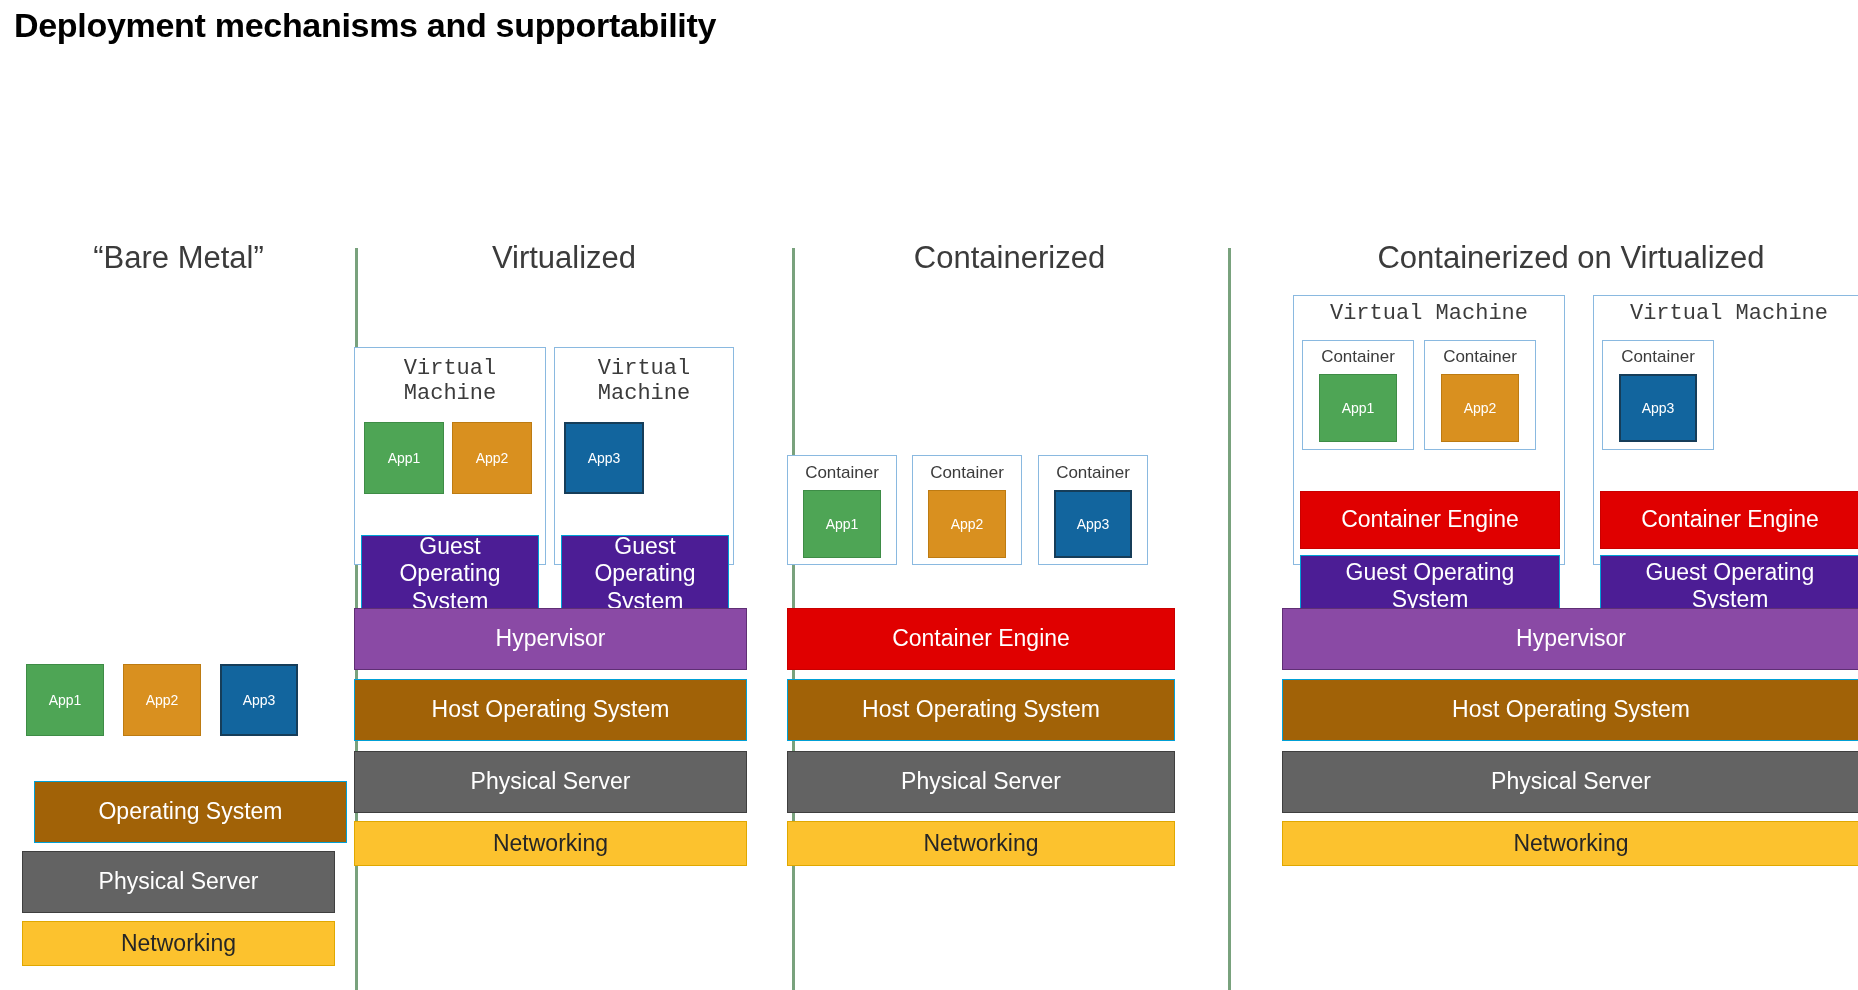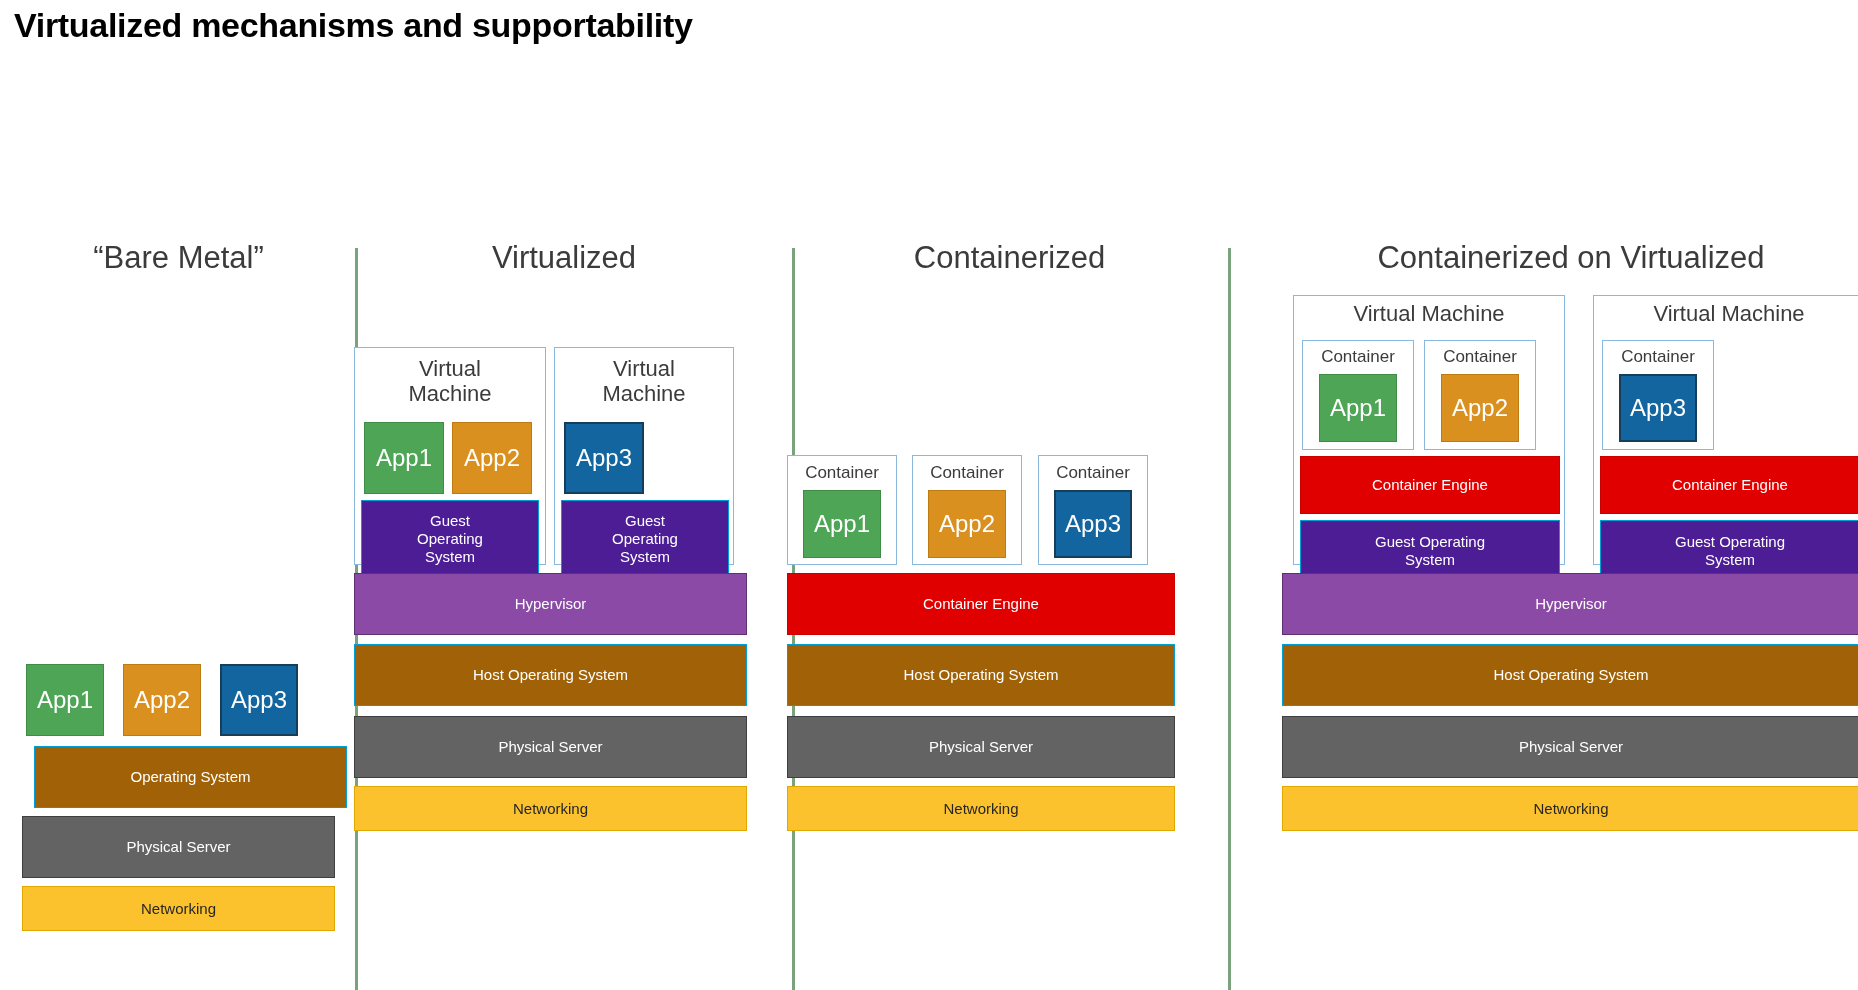--- a/index.html
+++ b/index.html
@@ -46,40 +46,41 @@
     white-space: nowrap;
   }
   
   .bar {
     position: absolute;
     box-sizing: border-box;
     display: flex;
     align-items: center;
     justify-content: center;
     text-align: center;
-    font-size: 15px;
+    font-size: 23px;
     line-height: 1.18;
     color: #ffffff;
     border: 1px solid rgba(0,0,0,0.35);
+    margin-top: 35px;
   }
   .bar.os      { background: #a16207; border-color: #00a0d6; }
   .bar.server  { background: #636363; border-color: #3f3f3f; text-align: center; }
   .bar.net     { background: #fcc22e; border-color: #e0a800; color: #262626; }
   .bar.hyper   { background: #8a4aa5; border-color: #5f2f74; }
   .bar.engine  { background: #e00000; border-color: #c90000; }
   .bar.guestos { background: #4c1d95; border-color: #00a0d6; }
 
   
   .app {
     position: absolute;
     box-sizing: border-box;
     display: flex;
     align-items: center;
     justify-content: center;
-    font-size: 24px;
+    font-size: 14px;
     color: #ffffff;
     border: 1px solid rgba(0,0,0,0.25);
   }
   .app.a1 { background: #4ea555; border-color: #3e8c46; }
   .app.a2 { background: #d9901f; border-color: #bd7b12; }
   .app.a3 { background: #12659e; border-color: #163d59; border-width: 2px; }
 
   
   .outline {
     position: absolute;
@@ -90,27 +91,27 @@
   .outline-label {
     position: absolute;
     top: 0;
     left: 0;
     width: 100%;
     text-align: center;
     color: #3b3b3b;
     white-space: nowrap;
     line-height: 1.12;
   }
-  .vm-label { font-size: 22px; }
+  .vm-label { font-size: 22px; font-family: Liberation Mono, monospace; }
   .ct-label { font-size: 17px; }
 </style>
 </head>
 <body>
 
-<div class="page-title">Virtualized mechanisms and supportability</div>
+<div class="page-title">Deployment mechanisms and supportability</div>
 
 <div class="divider" style="left:355px;"></div>
 <div class="divider" style="left:792px;"></div>
 <div class="divider" style="left:1228px;"></div>
 
 <div class="column" style="left:22px; width:313px; height:750px;">
   <div class="col-header">“Bare Metal”</div>
 
   <div class="app a1" style="left:4px; top:424px; width:78px; height:72px;">
     <span>App1</span>

